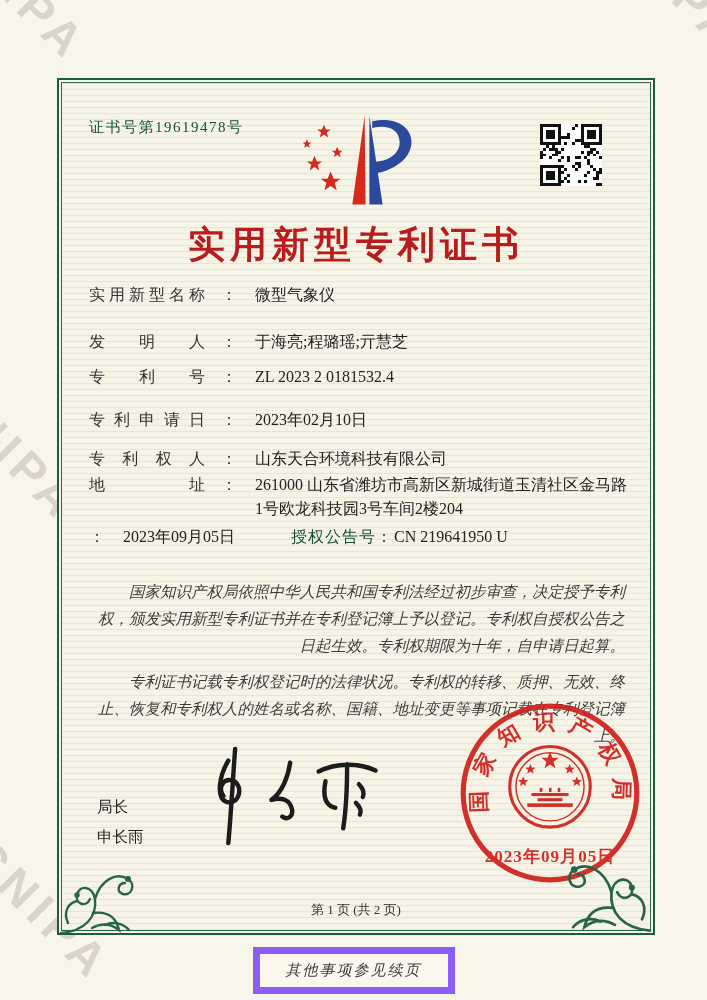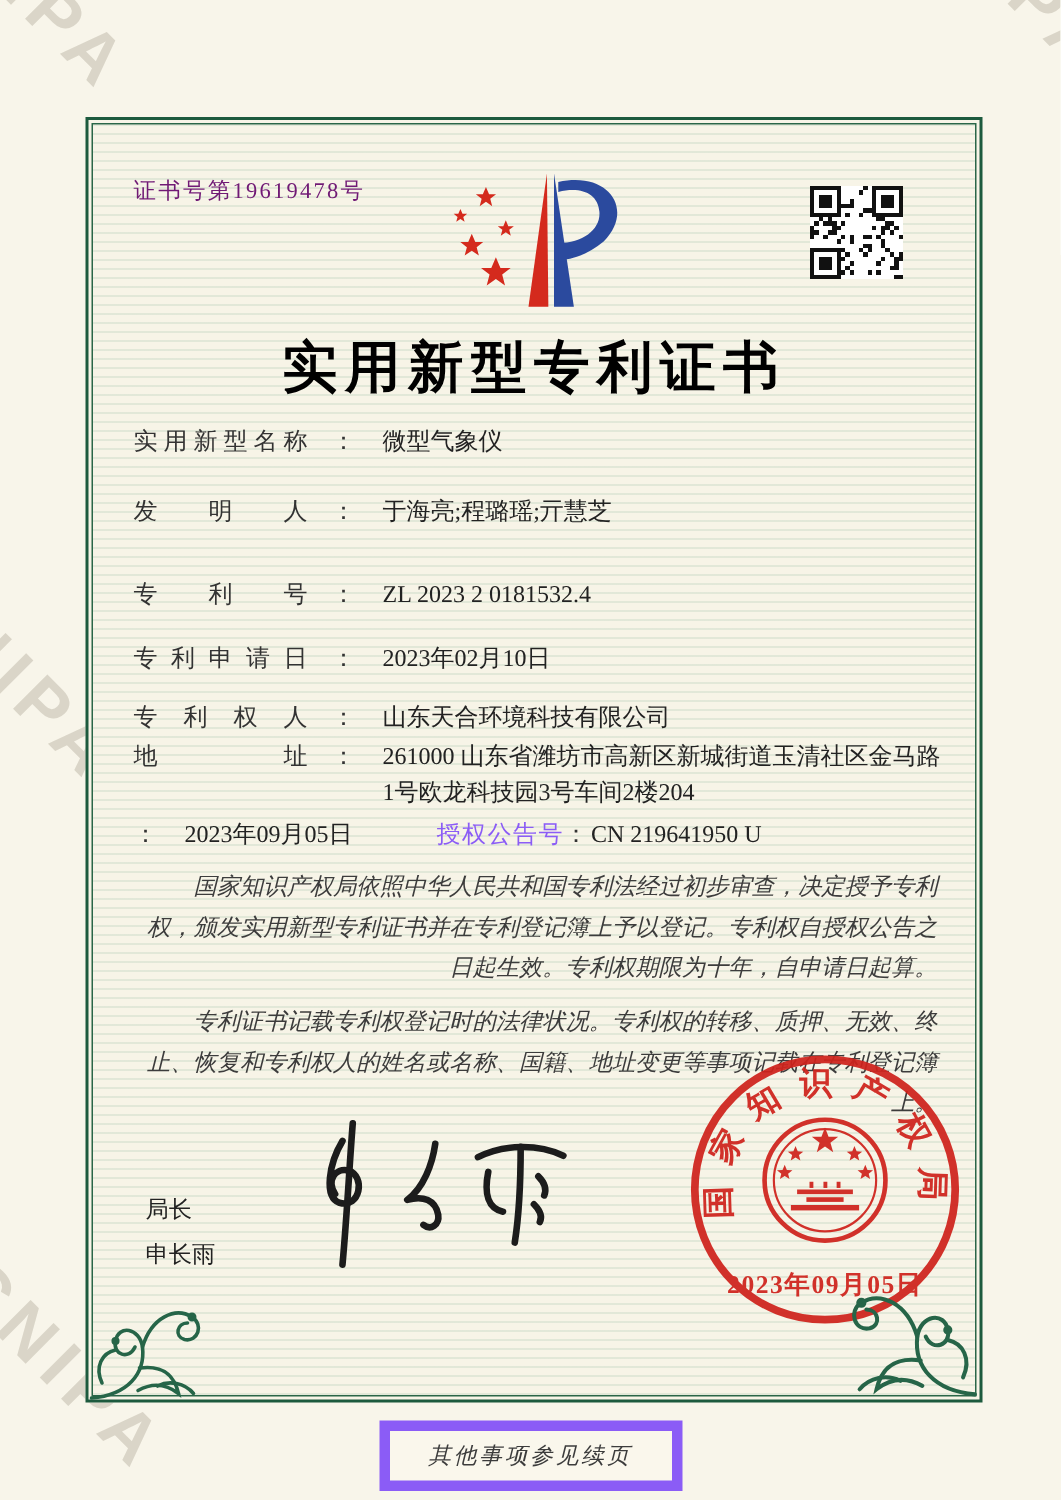--- a/index.html
+++ b/index.html
@@ -25,38 +25,38 @@
   .frame{
     position:absolute; left:57px; top:78px; width:594px; height:853px;
     border:2.5px solid #1d5a3e; background:#f7f4e7; z-index:2;
   }
   .frame-inner-line{position:absolute; inset:2px; border:1px solid #2a6648; pointer-events:none;}
   .guilloche{
     position:absolute; inset:3px; pointer-events:none;
     background:repeating-linear-gradient(180deg, rgba(116,168,138,0.16) 0 1px, rgba(116,168,138,0) 1px 6px);
   }
   .content{position:absolute; inset:0; z-index:3;}
-  .cert-number{position:absolute; top:38px; left:30px; font-size:15px; letter-spacing:1.5px; color:#701a75;}
+  .cert-number{position:absolute; top:38px; left:30px; font-size:15px; letter-spacing:1.5px; color:#14532d;}
   .logo{position:absolute; top:30px; left:50%; transform:translateX(-56%);}
   .qr{position:absolute; top:44px; left:481px; width:62px; height:62px;}
   .title{
     position:absolute; top:140px; left:0; width:100%; text-align:center;
-    font-size:37px; font-weight:700; letter-spacing:5px; color:#000000;
+    font-size:37px; font-weight:700; letter-spacing:5px; color:#b91c1c;
   }
   .fields{position:absolute; top:202px; left:30px; right:26px; font-size:16px;}
   .frow{display:flex; align-items:flex-start; line-height:26px;gap:16px;}
   .flabel{display:inline-block; width:116px; text-align:justify; text-align-last:justify; color:#333; flex:0 0 116px;}
   .fcolon{flex:0 0 18px; color:#333;}
   .fvalue{color:#222; max-width:402px;}
-  .m0{margin-bottom:21px;} .m1{margin-bottom:29px;} .m2{margin-bottom:17px;}
+  .m0{margin-bottom:21px;} .m1{margin-bottom:9px;} .m2{margin-bottom:17px;}
   .m3{margin-bottom:13px;} .m4{margin-bottom:1px;}
   .address{line-height:24px; margin-bottom:5px;}
   .grantrow{margin-top:-2px;}
   .pair2{display:flex; margin-left:40px;}
-  .pair2 .flabel2{color:#8b5cf6; letter-spacing:1px;}
+  .pair2 .flabel2{color:#14532d; letter-spacing:1px;}
   .paras{position:absolute; top:498px; left:30px; right:28px;text-align:right;}
   .paras p{
     margin:0 0 9px 0; font-size:15.5px; line-height:27px; text-indent:2em;
     color:#3c3c3c; font-style:italic;
   }
   .signer{position:absolute; left:38px; top:712px; font-family:"Liberation Sans","DejaVu Sans",sans-serif;
     font-size:15.5px; line-height:30px; color:#222;}
   .handwriting{position:absolute; left:132px; top:660px;}
   .seal{position:absolute; left:398px; top:620px; opacity:.93;}
   .page-indicator{position:absolute; bottom:14px; left:0; width:100%; text-align:center; font-size:13px; color:#333;}
@@ -283,20 +283,21 @@
             <rect x="78" y="95" width="24" height="3"></rect>
             <rect x="68" y="100" width="44" height="3.5"></rect>
             <rect x="80" y="85" width="2.5" height="4"></rect>
             <rect x="89" y="85" width="2.5" height="4"></rect>
             <rect x="97.5" y="85" width="2.5" height="4"></rect>
           </g>
           <text x="90" y="157" text-anchor="middle" font-size="16.5" font-weight="bold" fill="#cf231c" letter-spacing="1" font-family="'Liberation Serif','DejaVu Serif',serif">2023年09月05日</text>
         </svg>
       </div>
 
+      <div class="page-indicator">第 1 页 (共 2 页)</div>
     </div>
 
     <div class="flourish left">
       <svg width="92" height="86" viewBox="0 0 92 86" fill="none" stroke="#266548" stroke-width="2.4" stroke-linecap="round">
         <path d="M8,78 C32,76 44,62 42,44 C40,31 26,29 24,40 C22,49 33,53 37,44"></path>
         <path d="M42,44 C48,24 64,17 75,24 C83,29 79,41 70,39 C63,37 65,28 72,28"></path>
         <path d="M40,58 C55,56 63,62 66,75 C57,68 48,68 39,73"></path>
         <path d="M15,68 C10,57 15,48 24,46"></path>
         <path d="M52,70 C60,66 70,68 76,75"></path>
         <circle cx="75" cy="24" r="1.8" fill="#266548"></circle>

